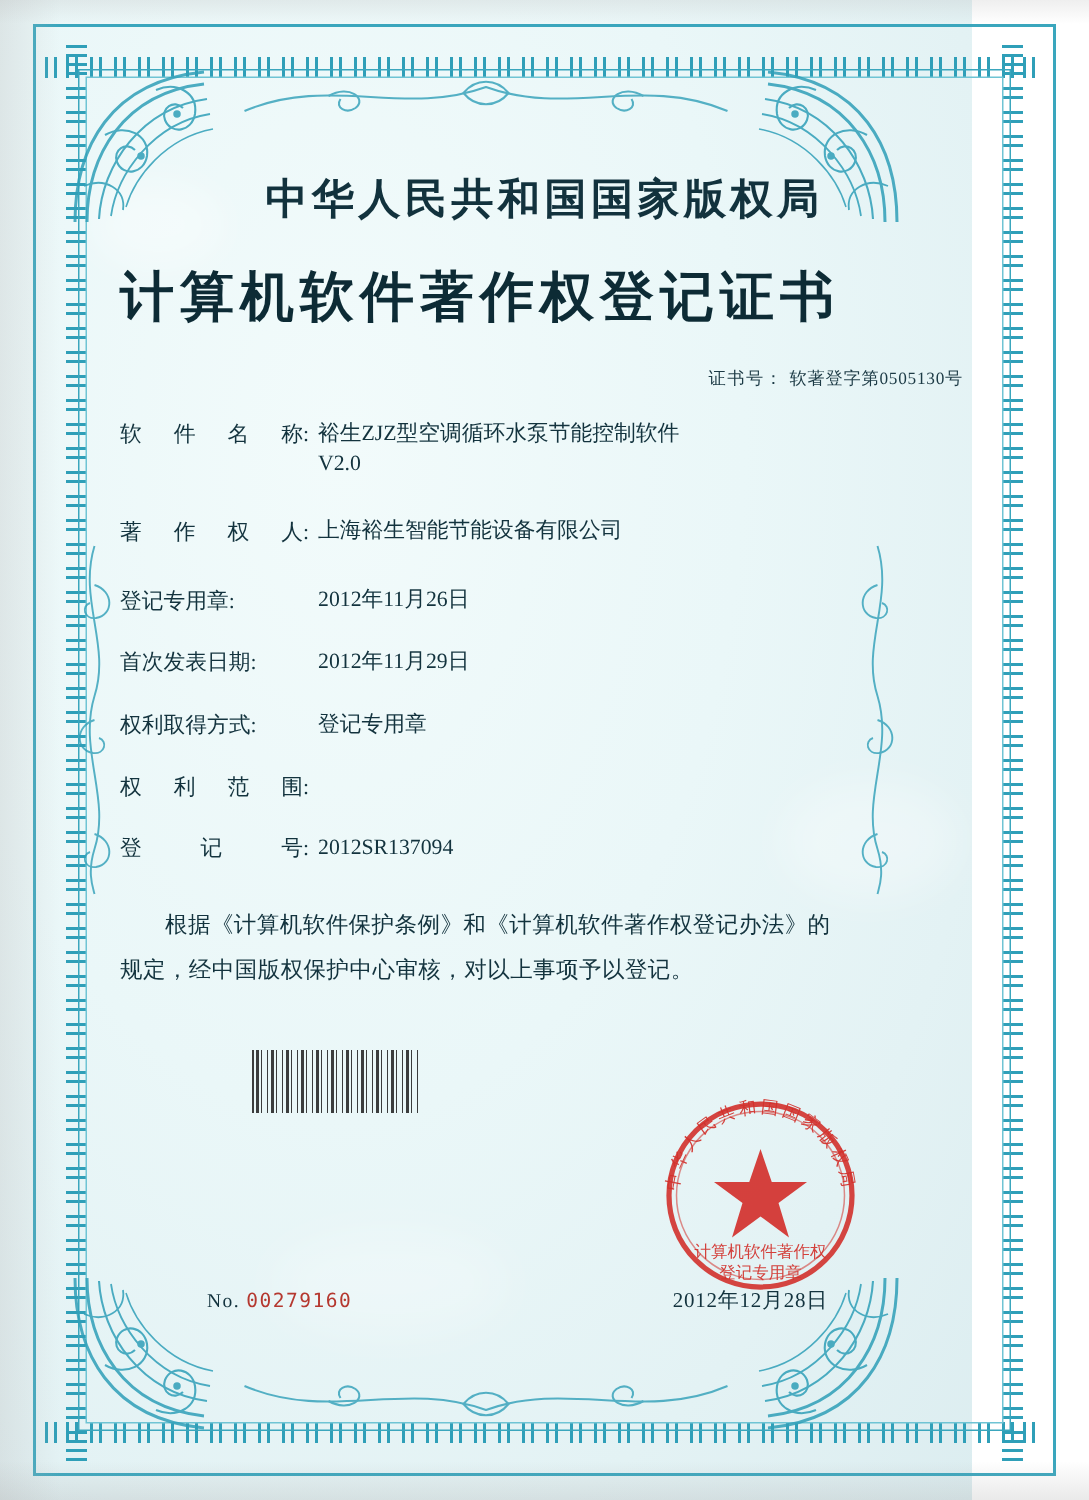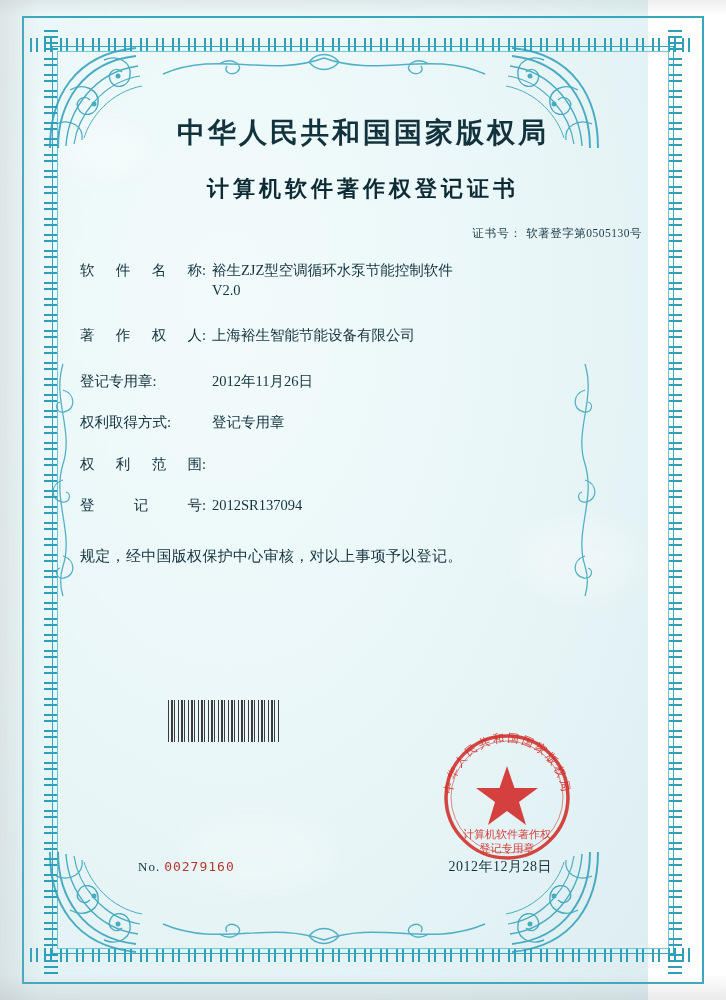--- a/index.html
+++ b/index.html
@@ -133,22 +133,21 @@
   .title-1 {
     text-align: center;
     font-size: 28px;
     letter-spacing: 3px;
     color: #12323d;
     font-weight: bold;
     font-family: "DejaVu Serif", "Liberation Serif", serif;
     margin-top: 22px;
   }
   .title-2 {
-    text-align: center;
-    font-size: 22px;
+    font-size: 36px;
     letter-spacing: 4px;
     color: #0d2b35;
     font-weight: bold;
     font-family: "DejaVu Serif", "Liberation Serif", serif;
     margin-top: 22px;
   }
 
   .cert-no {
     text-align: right;
     margin-top: 22px;
@@ -430,20 +429,24 @@
           <span>人:</span>
         </div>
         <div class="val">上海裕生智能节能设备有限公司</div>
       </div>
 
       <div class="field gap-md">
         <div class="lbl">登记专用章:</div>
         <div class="val">2012年11月26日</div>
       </div>
 
+      <div class="field gap-md">
+        <div class="lbl">首次发表日期:</div>
+        <div class="val">2012年11月29日</div>
+      </div>
 
       <div class="field gap-md">
         <div class="lbl">权利取得方式:</div>
         <div class="val">登记专用章</div>
       </div>
 
       <div class="field gap-md">
         <div class="lbl spread">
           <span>权</span>
           <span>利</span>
@@ -457,20 +460,21 @@
           <span>登</span>
           <span>记</span>
           <span>号:</span>
         </div>
         <div class="val">2012SR137094</div>
       </div>
 
     </div>
 
     <div class="statement">
+      <span class="p1">根据《计算机软件保护条例》和《计算机软件著作权登记办法》的</span>
       <span>规定，经中国版权保护中心审核，对以上事项予以登记。</span>
     </div>
 
   </div>
 
   <div class="barcode">
     <div class="bars"></div>
   </div>
 
   <div class="seal">

